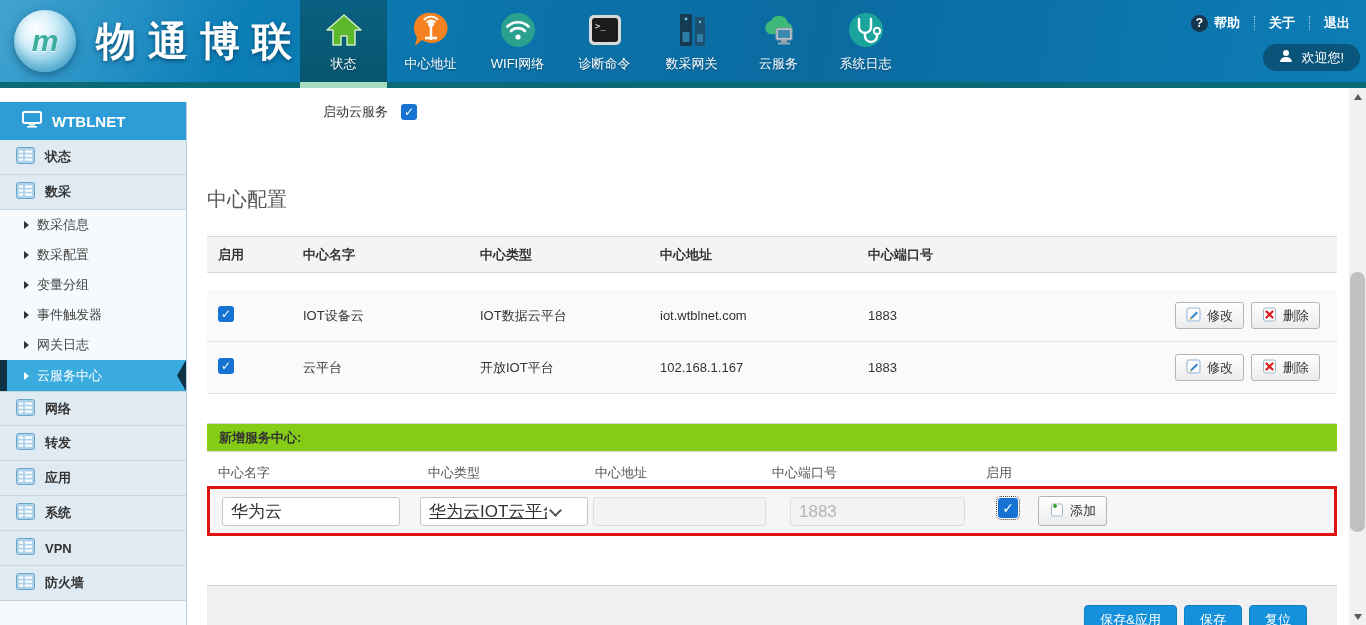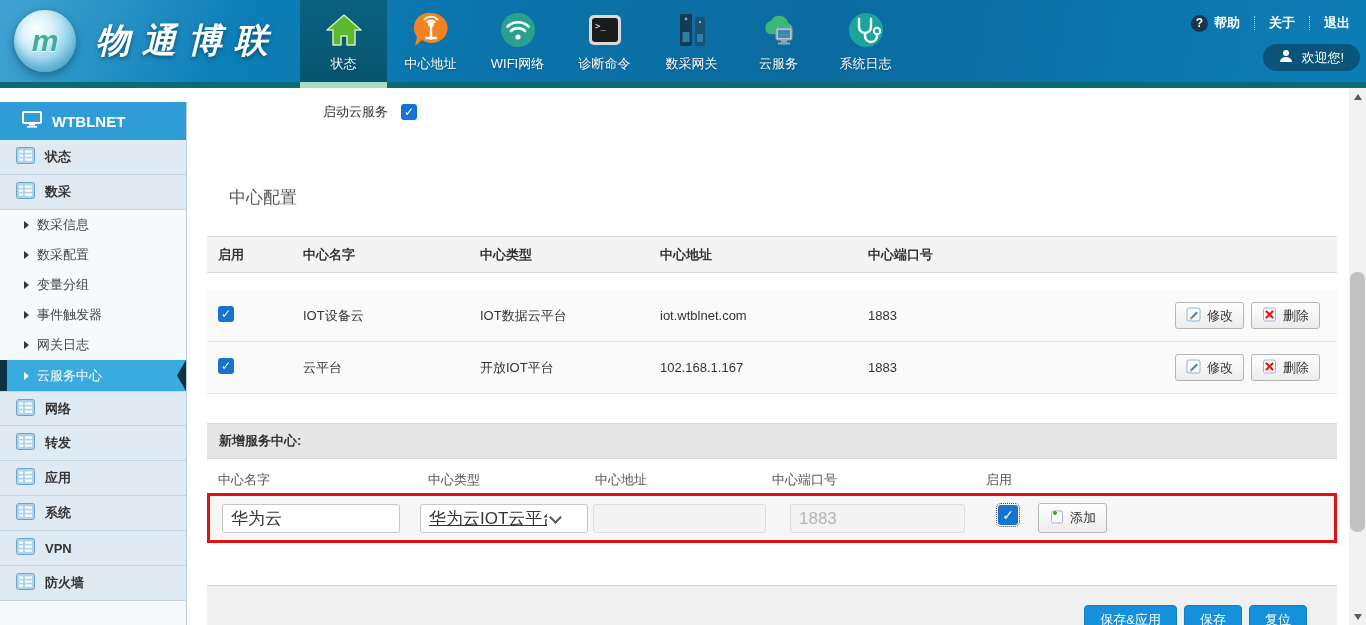--- a/index.html
+++ b/index.html
@@ -14,22 +14,22 @@
       linear-gradient(100deg, #0d89c4 0%, #0b74ab 35%, #0a6ba0 60%, #0d7db6 100%);
     overflow:visible; z-index:5; }
   .hdr-strip { position:absolute; left:0; bottom:0; width:100%; height:6px; background:#0a6b77; }
   .logo { position:absolute; left:14px; top:10px; display:flex; align-items:center; }
   .logo-orb { width:62px; height:62px; border-radius:50%;
     background:radial-gradient(circle at 35% 30%, #ffffff 0%, #d7f0fa 30%, #8fd0e8 60%, #4ba6cf 100%);
     box-shadow:0 3px 8px rgba(0,30,50,.4), inset 0 -6px 10px rgba(40,140,180,.45);
     display:flex; align-items:center; justify-content:center; }
   .logo-m { font-size:30px; font-weight:bold; font-style:italic; color:#3fae9e;
     text-shadow:0 1px 1px #fff; line-height:1; }
-  .logo-text { margin-left:20px; color:#fff; font-size:34px; font-weight:bold;
-    letter-spacing:12px; text-shadow:0 2px 4px rgba(0,50,80,.65);font-style:italic; }
+  .logo-text { margin-left:20px; color:#fff; font-size:40px; font-weight:bold;
+    letter-spacing:12px; text-shadow:0 2px 4px rgba(0,50,80,.65); }
 
   .topnav { position:absolute; left:300px; top:0; height:88px; display:flex; z-index:2; }
   .nav-item { width:87px; height:88px; display:flex; flex-direction:column; align-items:center;
     cursor:pointer; position:relative; }
   .nav-item.active { background:linear-gradient(180deg,#0a6080 0%,#085873 70%,#07536d 100%); }
   .nav-item.active::after { content:""; position:absolute; left:0; bottom:0; width:100%; height:6px;
     background:#a6dcc2; }
   .nav-ic { width:42px; height:42px; margin-top:9px; display:flex; align-items:center; justify-content:center; }
   .nav-lbl { margin-top:4px; color:#fff; font-size:13px; text-shadow:0 1px 2px rgba(0,40,60,.5); }
 
@@ -63,21 +63,21 @@
   .side-sub.active::before { border-left-color:#fff; }
   .side-sub.active::after { content:""; position:absolute; right:0; top:0; width:9px; height:100%;
     background:#0e3145; clip-path:polygon(100% 0,100% 100%,0 50%); }
   .list-ic { flex:none; }
 
   
   .content { position:relative; width:1162px; height:537px; background:#fff; overflow:hidden; flex:none; }
 
   .enable-row { position:absolute; left:136px; top:15px; display:flex; align-items:center; gap:13px;
     font-size:13px; color:#333; }
-  .sec-title { position:absolute; left:20px; top:98px; font-size:17px; font-weight:normal; color:#555;margin-left:22px; }
+  .sec-title { position:absolute; left:20px; top:98px; font-size:20px; font-weight:normal; color:#555; }
 
   .cb { display:inline-block; width:16px; height:16px; background:#1673d1; border-radius:3px;
     position:relative; cursor:pointer; flex:none; }
   .cb::after { content:"✓"; position:absolute; left:0; top:0; width:100%; height:100%;
     color:#fff; font-size:12px; font-weight:bold; line-height:16px; text-align:center; }
   .cb.big { width:20px; height:20px; outline:1px dotted #444; outline-offset:1px; }
   .cb.big::after { line-height:20px; font-size:14px; }
 
   .tbl { position:absolute; left:20px; top:148px; width:1130px; }
   .tgrid { display:grid; grid-template-columns:85px 177px 180px 208px 305px 1fr; align-items:center;
@@ -85,21 +85,21 @@
   .thead { background:#f4f4f4; border-top:1px solid #d9d9d9; border-bottom:1px solid #d9d9d9;
     height:37px; font-size:13px; font-weight:bold; color:#333; }
   .trows { margin-top:17px; }
   .trow { background:#fafafa; border-bottom:1px solid #e4e4e4; height:52px; font-size:13px; color:#333; }
   .acts { display:flex; gap:7px; justify-content:flex-start; padding-left:2px; }
   .gbtn { display:inline-flex; align-items:center; gap:6px; height:27px; padding:0 10px;
     background:linear-gradient(180deg,#fefefe,#ececec); border:1px solid #b4b4b4; border-radius:3px;
     font-size:13px; color:#333; cursor:pointer; font-family:inherit; }
 
   .addsec { position:absolute; left:20px; top:335px; width:1130px; }
-  .add-hd { height:36px; background:#e5e5e5; border-top:1px solid #d9d9d9; border-bottom:1px solid #d9d9d9;
+  .add-hd { height:29px; background:#84cc16; border-top:1px solid #d9d9d9; border-bottom:1px solid #d9d9d9;
     display:flex; align-items:center; padding-left:12px; font-size:13px; font-weight:bold; color:#333;text-align:center; }
   .add-labels { position:relative; height:34px; font-size:13px; color:#555; }
   .add-labels span { position:absolute; top:12px; }
   .add-form { position:relative; height:50px; background:#f6f6f6; border:3px solid #e01313; }
   .add-form input, .selwrap select { height:29px; border:1px solid #c6c6c6; border-radius:3px;
     background:#fff; font-size:17px; color:#333; padding:0 8px; font-family:inherit; }
   .add-form input:disabled { background:#f3f3f3; border-color:#ddd; }
   .add-form input::placeholder { color:#b5b5b5; }
   .fname { position:absolute; left:12px; top:8px; width:178px; }
   .selwrap { position:absolute; left:210px; top:8px; width:150px; }

